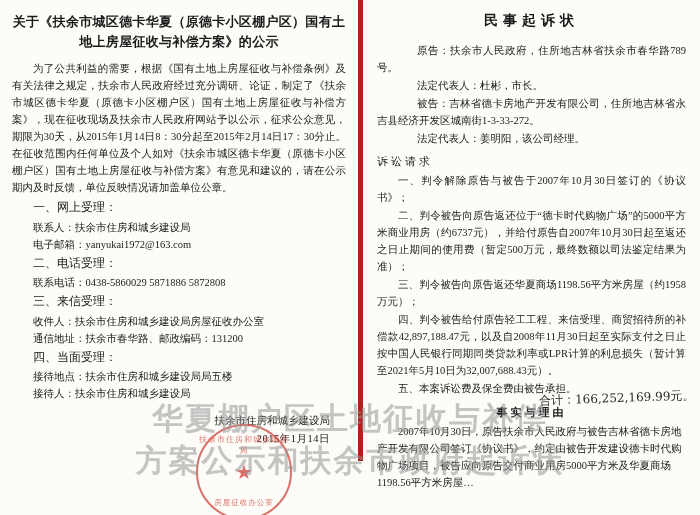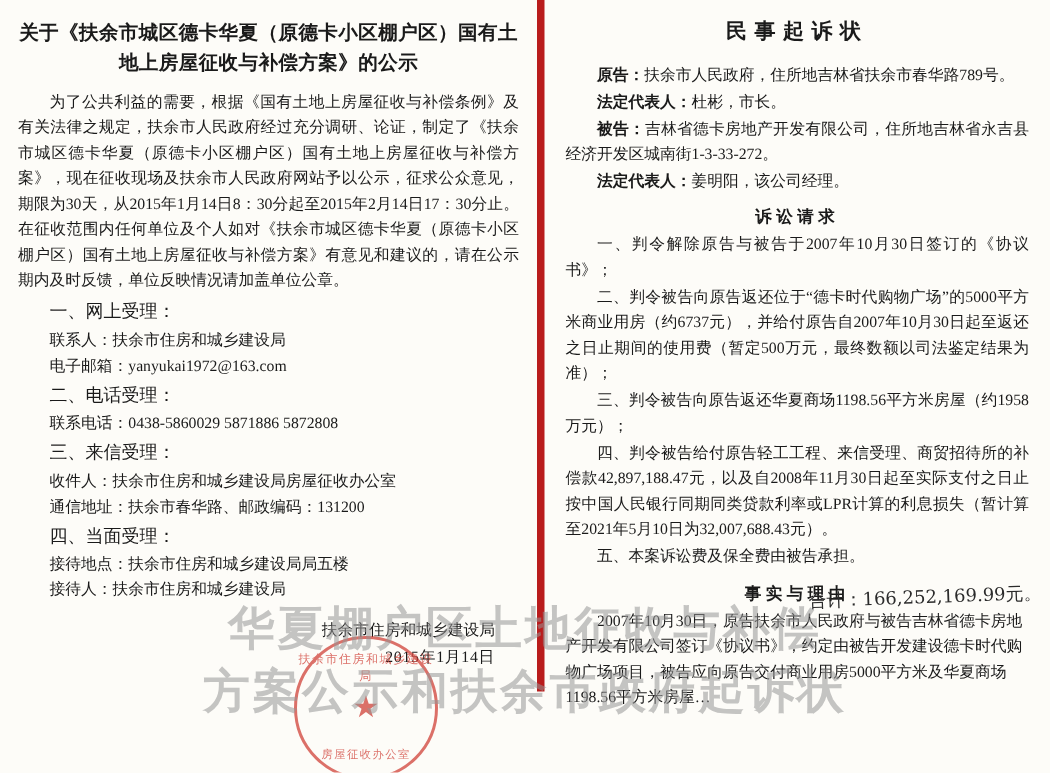--- a/index.html
+++ b/index.html
@@ -73,25 +73,24 @@
     margin: 0;
     text-indent: 21px;
   }
   .party {
     font-size: 10.5px;
     line-height: 1.62;
     margin: 0 0 1px 0;
     text-indent: 21px;
     text-align: justify;
   }
-  .party .lbl { font-weight: bold; }
+  .party .lbl { font-weight: normal; margin-left: 19px; }
   .claims-head {
-    text-align: center;
     font-size: 11px;
-    font-weight: bold;
+    font-weight: normal;
     letter-spacing: 3px;
     margin: 7px 0 3px 0;
   }
   .claim {
     font-size: 10.5px;
     line-height: 1.62;
     margin: 0 0 1px 0;
     text-indent: 21px;
     text-align: justify;
     text-justify: inter-ideograph;

